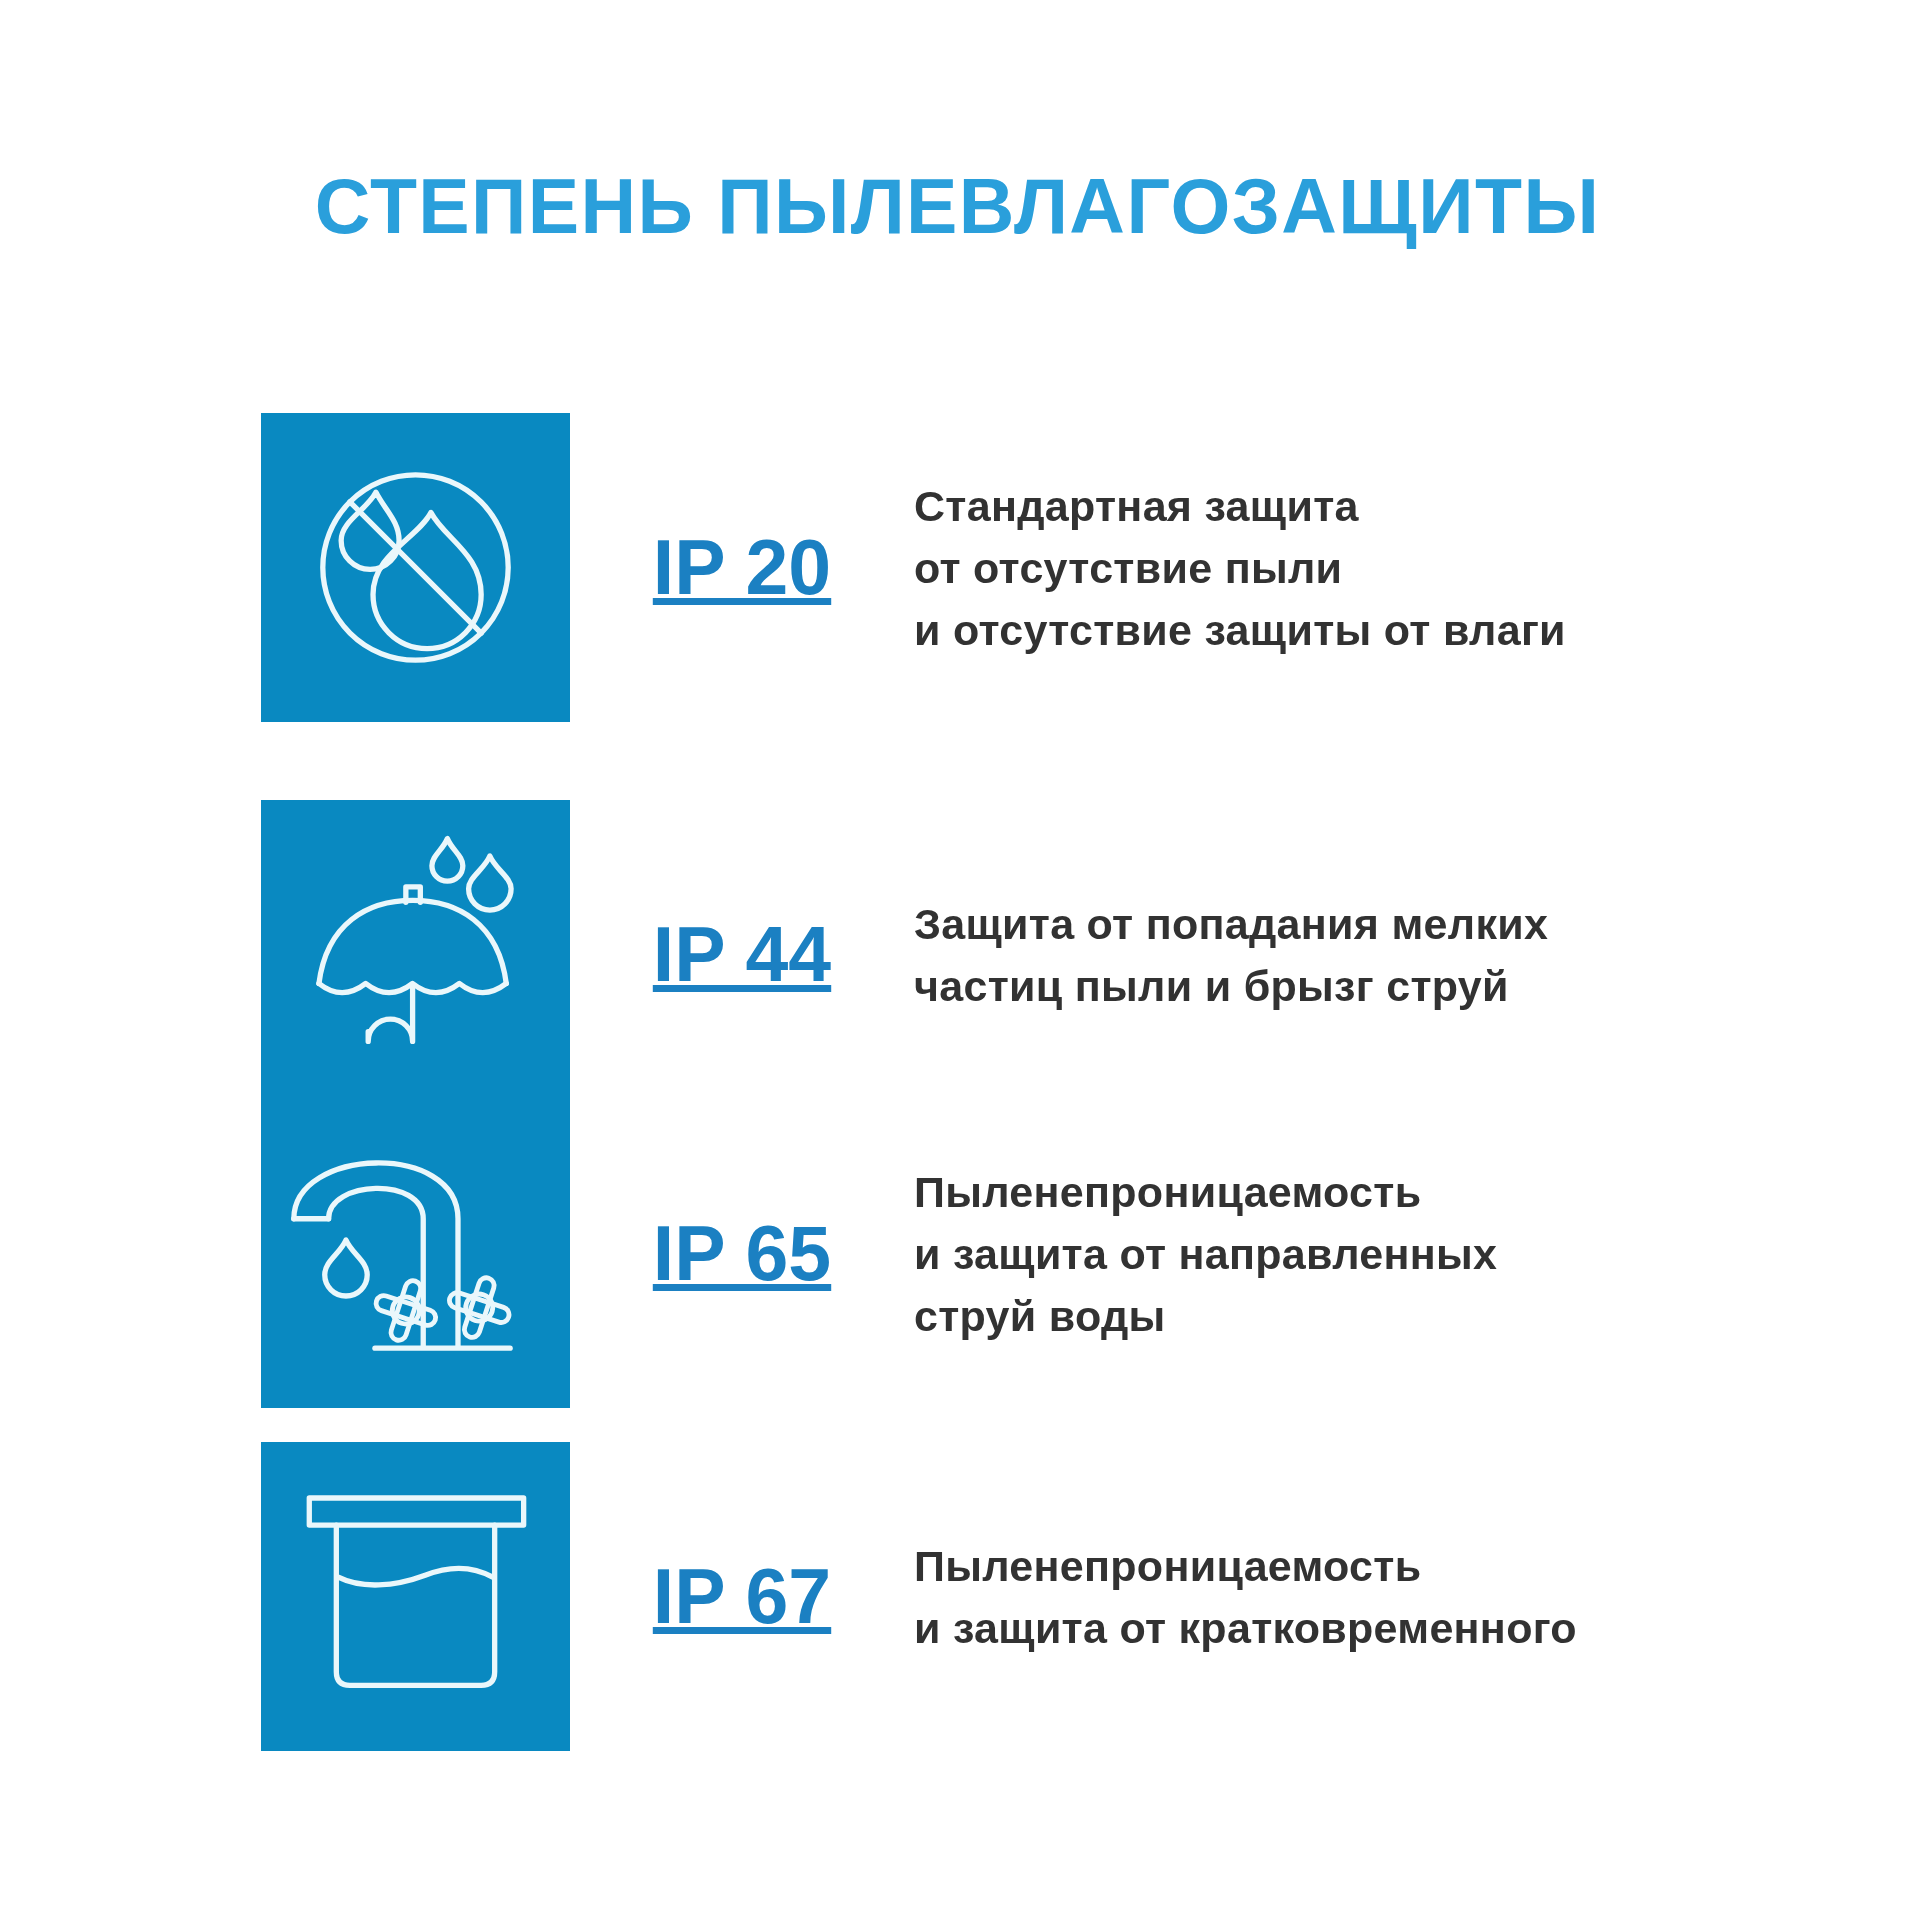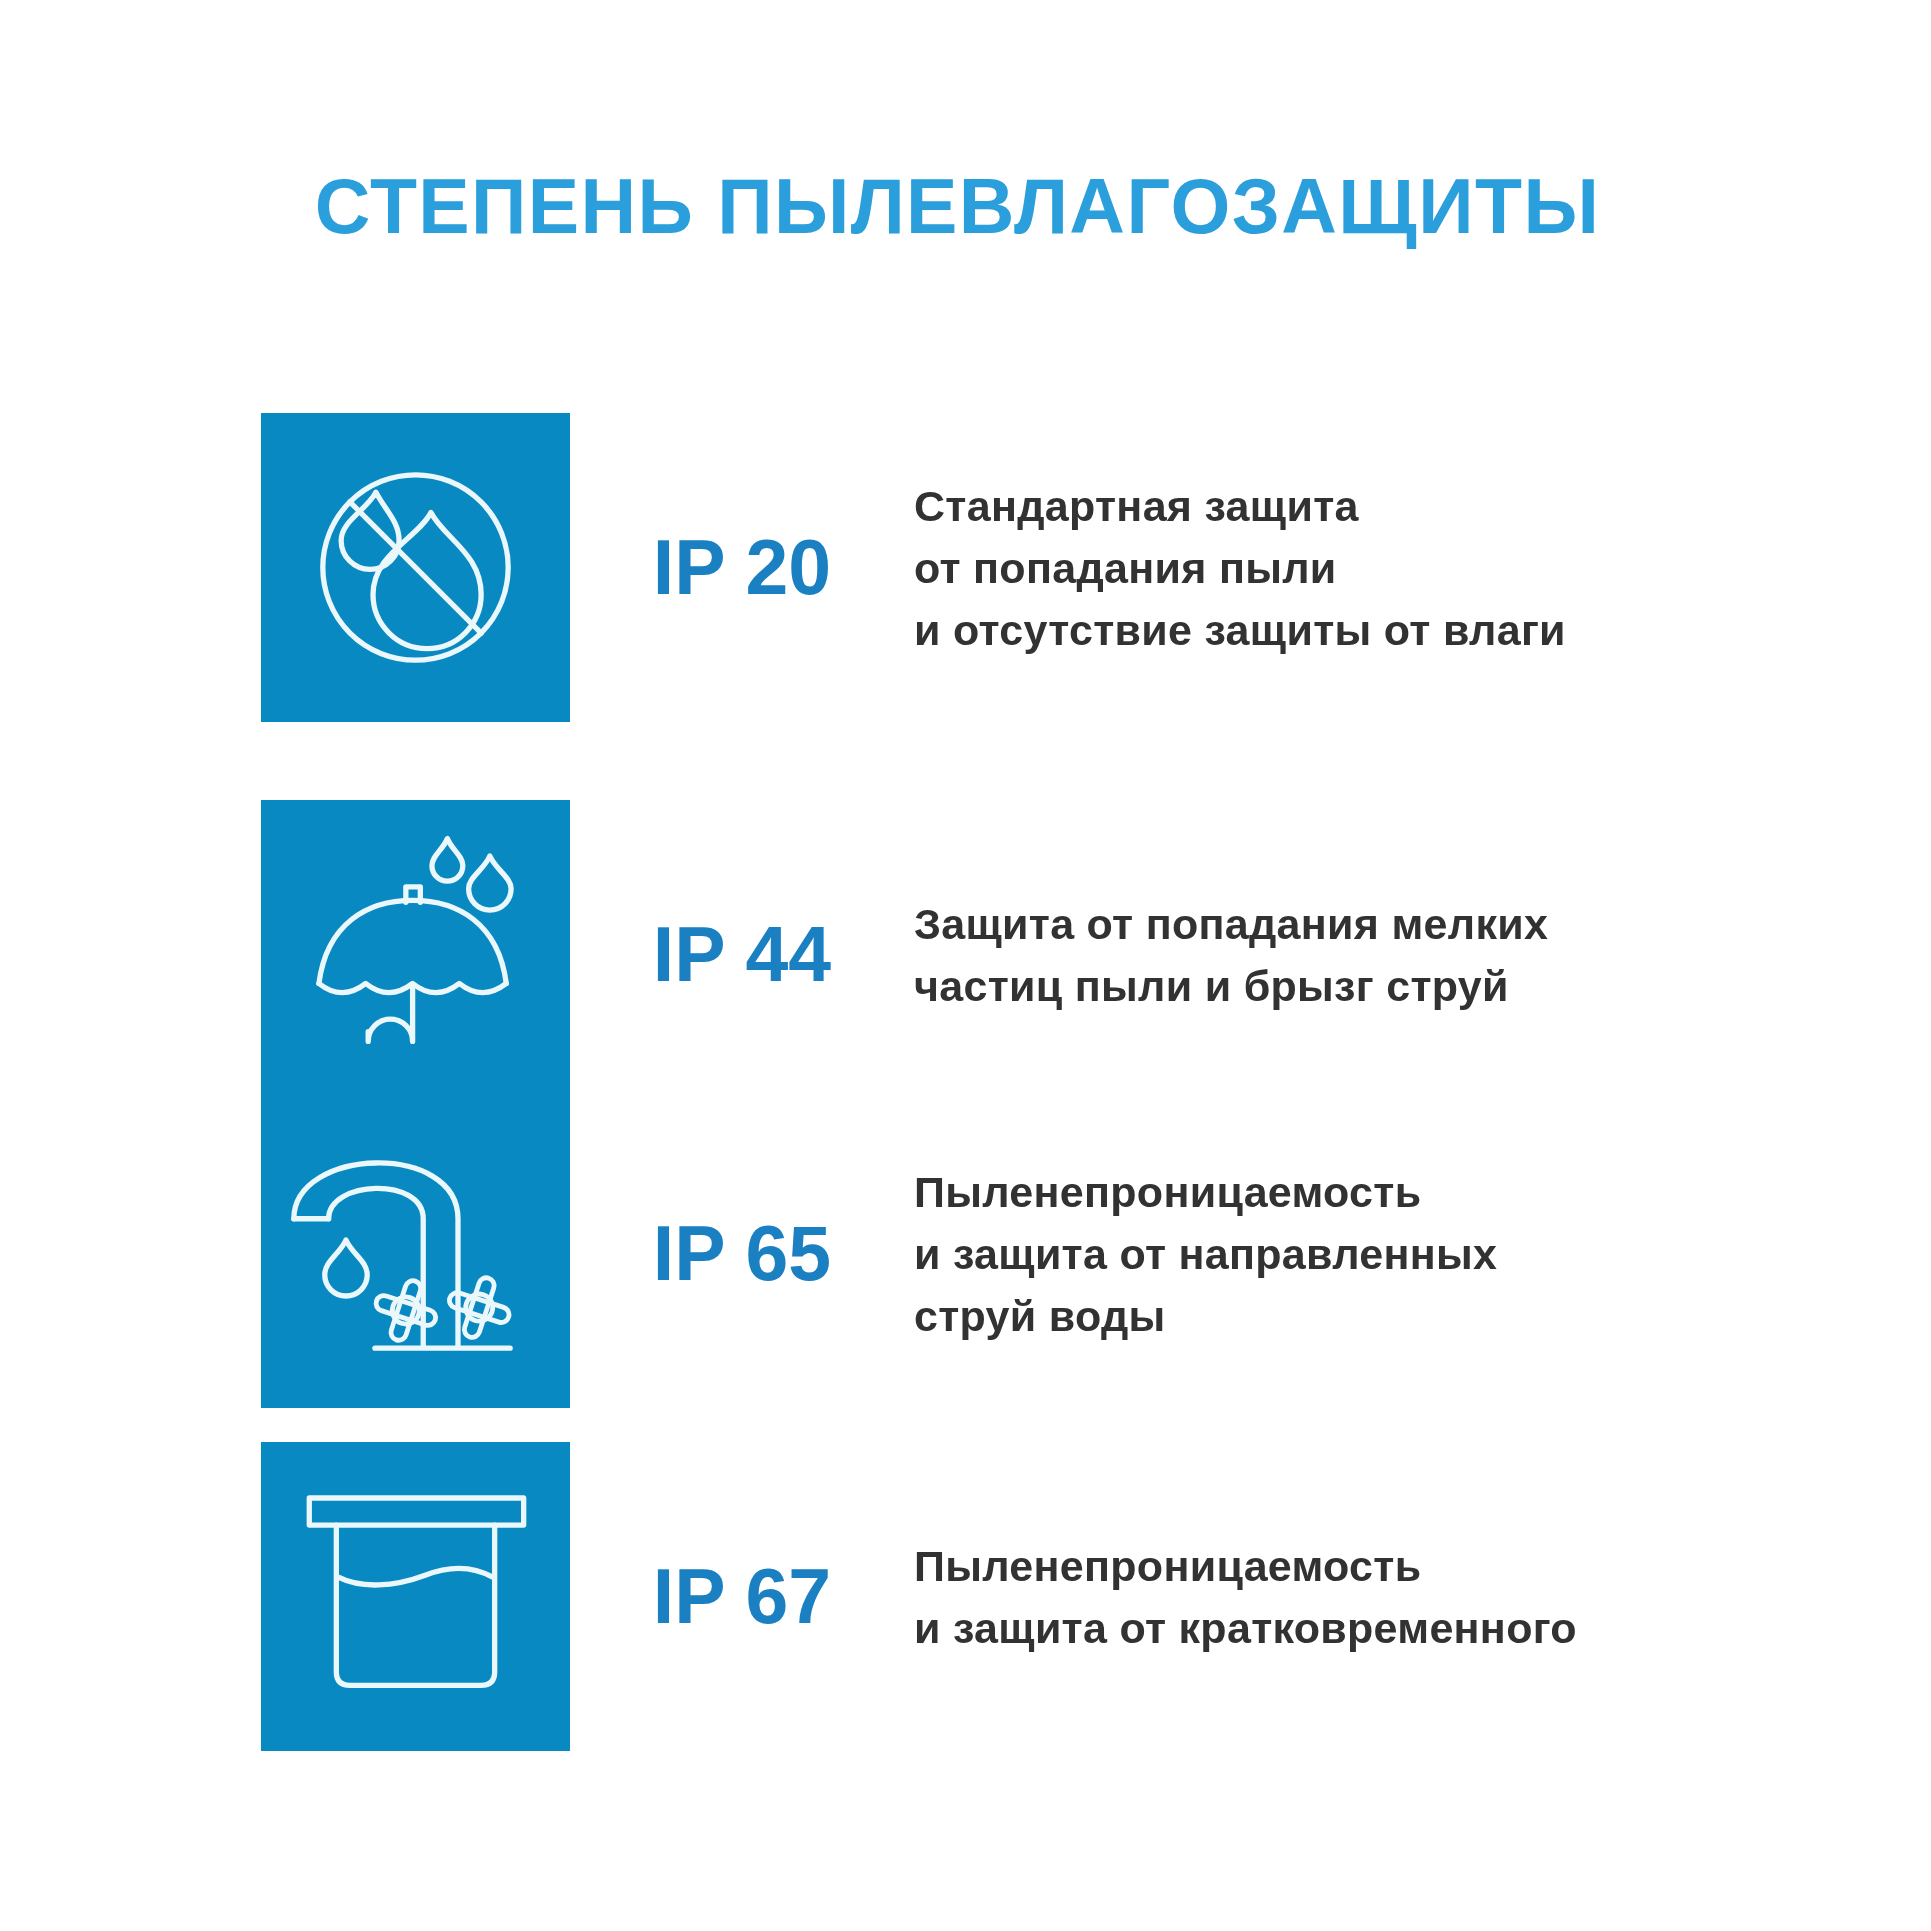--- a/index.html
+++ b/index.html
@@ -42,20 +42,21 @@
   }
   .tile svg { display: block; width: 309px; height: 309px; }
   .ip-code {
     width: 344px;
     flex: 0 0 auto;
     text-align: center;
     font-size: 77px;
     font-weight: bold;
     color: #1B80C2;
     white-space: nowrap;
+    text-decoration: underline;
   }
   .desc {
     font-size: 43px;
     line-height: 62px;
     font-weight: 700;
     color: #323232;
     letter-spacing: 0.3px;
     white-space: nowrap;
   }
   .icon-stroke {
@@ -80,21 +81,21 @@
           <circle cx="160" cy="160" r="96"></circle>
           <path d="M119,82 C110,100 83,112 83,132 a30,30 0 1 0 60,0 C143,112 128,100 119,82 Z"></path>
           <path d="M176,103 C162,130 116,146 116,188 a56,56 0 1 0 112,0 C228,146 190,130 176,103 Z"></path>
           <line x1="92" y1="92" x2="228" y2="228"></line>
         </g>
       </svg>
     </div>
     <div class="ip-code">IP 20</div>
     <div class="desc">
       <div>Стандартная защита</div>
-      <div>от попадания пыли</div>
+      <div>от отсутствие пыли</div>
       <div>и отсутствие защиты от влаги</div>
     </div>
   </div>
 
   <div class="ip-row row-2">
     <div class="tile">
       <svg viewBox="0 0 320 320" aria-hidden="true">
         <g class="icon-stroke">
           <path d="M193,40 C188,52 177,58 177,68 a16,16 0 1 0 32,0 C209,58 198,52 193,40 Z"></path>
           <path d="M237,58 C231,72 215,80 215,92 a22,22 0 1 0 44,0 C259,80 243,72 237,58 Z"></path>

